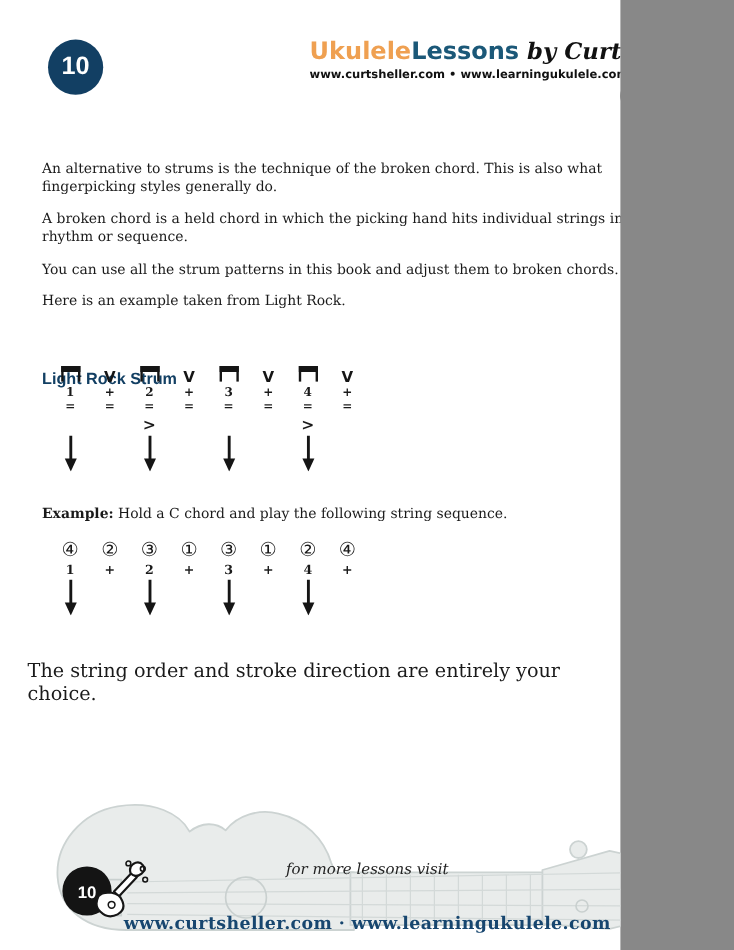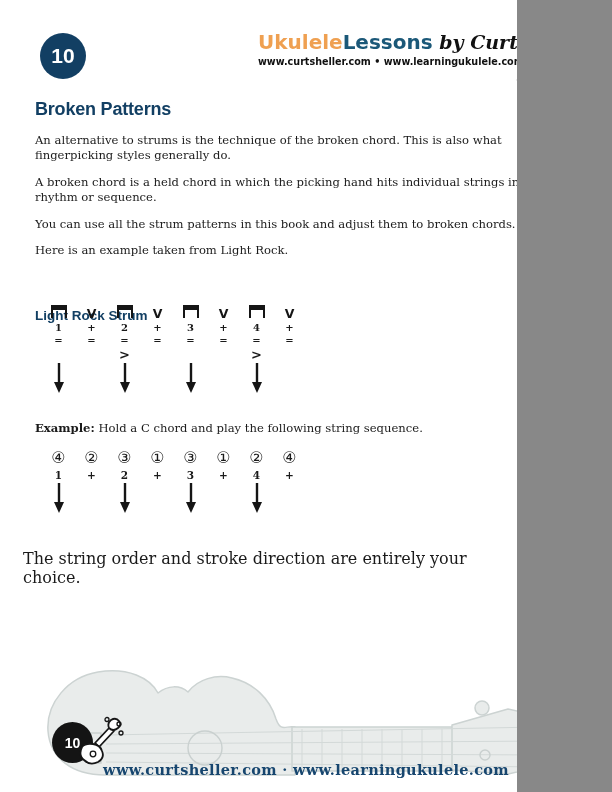--- a/index.html
+++ b/index.html
@@ -79,21 +79,20 @@
       <g fill="none" stroke="#222" stroke-width="1.6">
         <circle cx="58" cy="6" r="3"></circle>
           <circle cx="69" cy="2.5" r="3"></circle>
         <circle cx="82" cy="12" r="3"></circle>
           <circle cx="85" cy="24" r="3"></circle>
           <circle cx="78" cy="31" r="2.5"></circle>
       </g>
     </svg>
   </div>
 
-  <div class="title">Broken Patterns</div>
 
   <div class="paras">
     <p>An alternative to strums is the technique of the broken chord. This is also what fingerpicking styles generally do.</p>
     <p>A broken chord is a held chord in which the picking hand hits individual strings in any rhythm or sequence.</p>
     <p>You can use all the strum patterns in this book and adjust them to broken chords.</p>
     <p>Here is an example taken from Light Rock.</p>
   </div>
 
   <div class="subhead">Light Rock Strum</div>
 
@@ -254,20 +253,21 @@
         <circle cx="165" cy="85" r="17"></circle>
         <rect x="50" y="70" width="11" height="30"></rect>
         <circle cx="445" cy="92" r="5"></circle>
         <circle cx="492" cy="95" r="5"></circle>
         <circle cx="511" cy="62" r="4"></circle>
         <circle cx="513" cy="103" r="4"></circle>
       </g>
     </svg>
   </div>
 
+  <div class="footer-text tagline">for more lessons visit</div>
   <div class="footer-text furls">www.curtsheller.com · www.learningukulele.com</div>
 
   <div class="fbadge">10</div>
 
   <div class="fdoodle">
     <svg width="50" height="50" viewBox="0 0 50 50">
       <g fill="#fff" stroke="#161616" stroke-width="1.8" stroke-linejoin="round">
         <path d="M21,27 L25,31 L40,15 L36,11 Z"></path>
         <path d="M35,12 q-2,-5 2,-8 q5,-3 8,1 q3,4 -1,7 q-5,4 -9,0 z"></path>
         <path d="M8,31 q-4,8 2,13 q6,6 14,2 q7,-4 4,-11 q-2,-6 -9,-7 q-8,-1 -11,3 z"></path>

